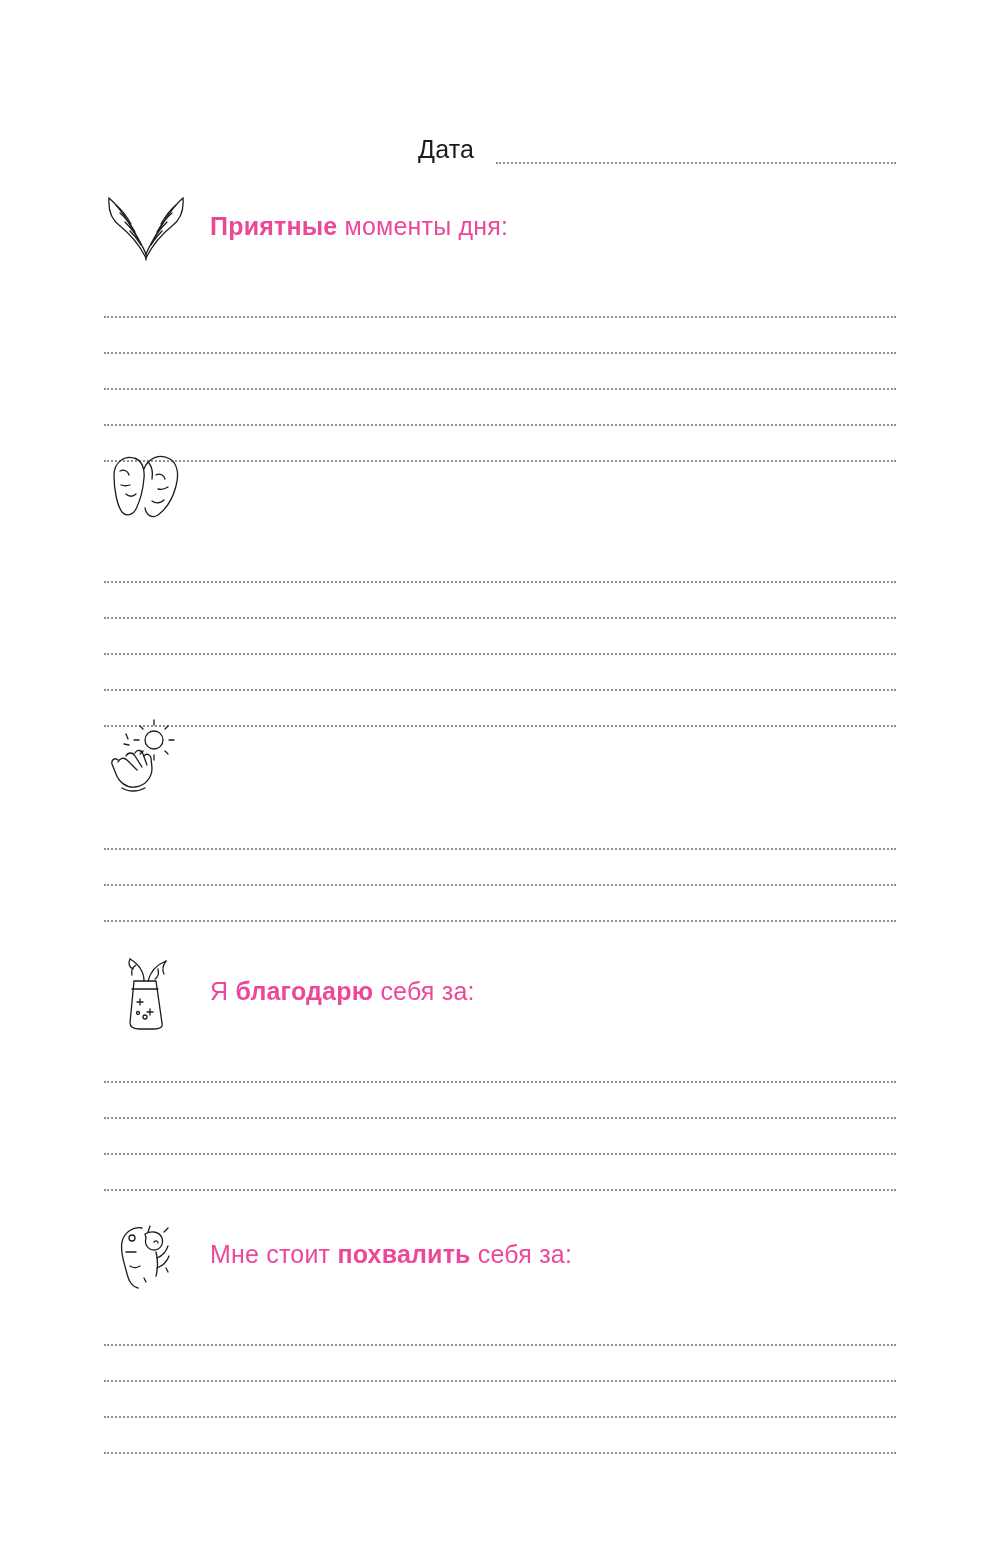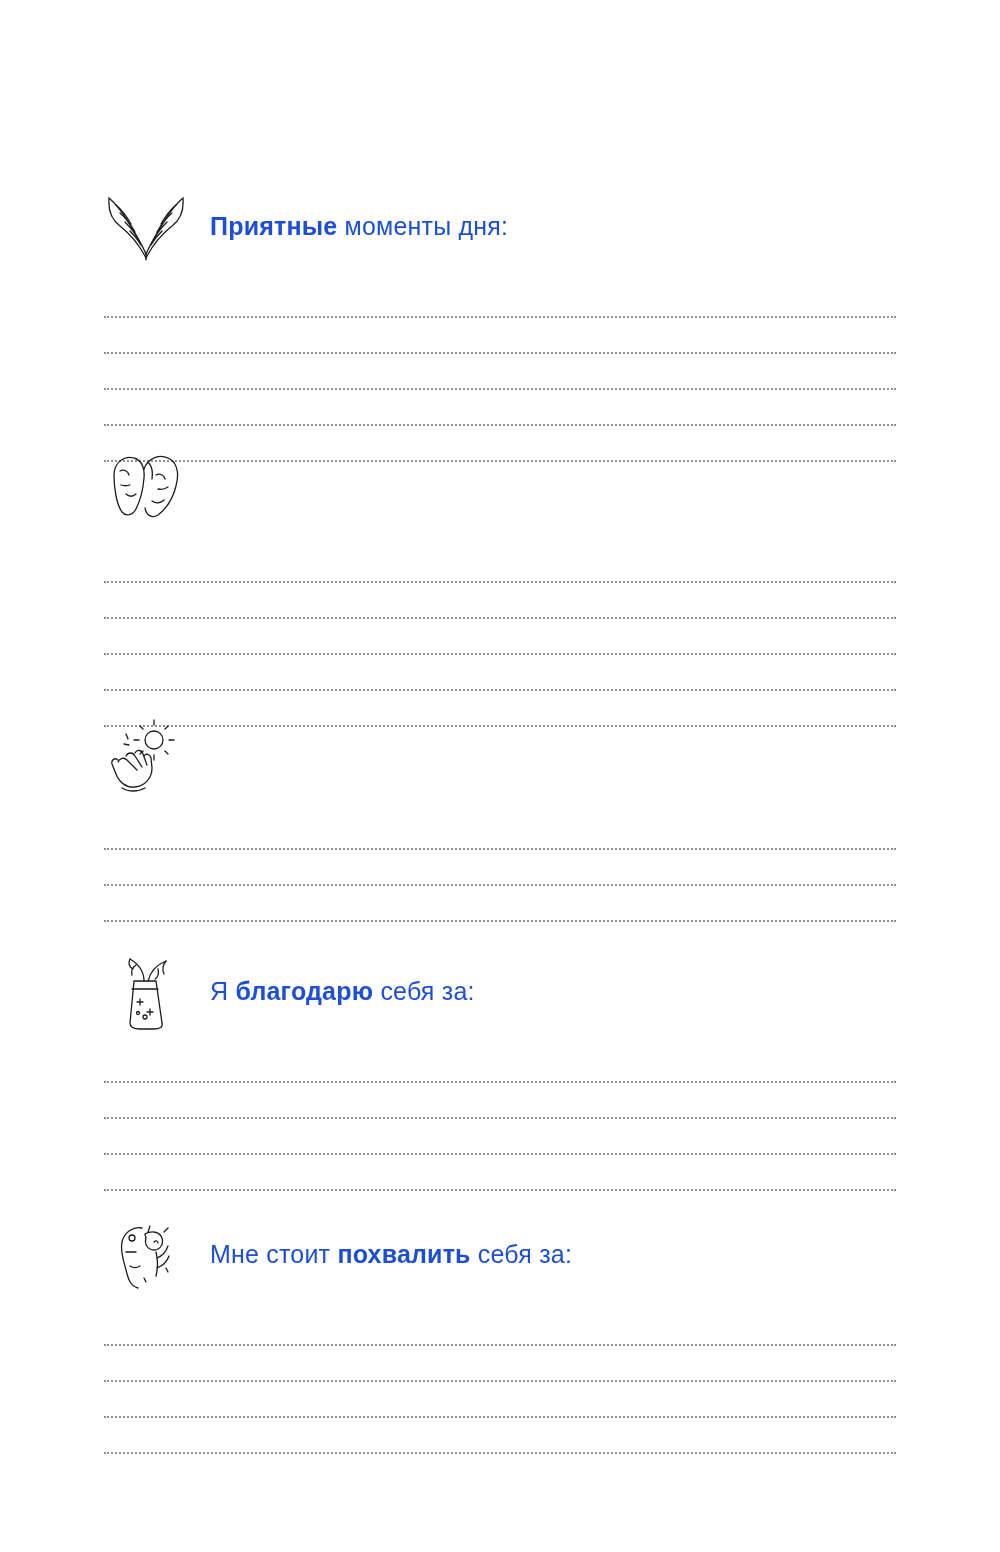--- a/index.html
+++ b/index.html
@@ -65,21 +65,21 @@
     display: block;
   }
   .sec-title {
     position: absolute;
     left: 210px;
     top: 50%;
     transform: translateY(-50%);
     font-size: 25px;
     letter-spacing: .2px;
     white-space: nowrap;
-    color: #1d4ed8;
+    color: #ec4899;
   }
   .sec-title b { font-weight: 700; }
   .sec-title span.light { font-weight: 400; }
 
   .lines {
     position: absolute;
     left: 104px;
     width: 792px;
   }
   .wline {
@@ -92,20 +92,24 @@
     border-bottom-style: dotted;
     border-bottom-width: 2px;
     border-bottom-color: #909090;
   }
 </style>
 </head>
 <body>
 
 <div class="page">
 
+  <div class="date-row">
+    <div class="date-label">Дата</div>
+    <div class="date-line"></div>
+  </div>
 
   <div class="section" style="top:180px;">
     <div class="section-head">
       <svg class="sec-icon" viewBox="0 0 92 92">
         <g fill="none" stroke="#1c1c1c" stroke-width="1.3" stroke-linecap="round">
           <path d="M46 78 C40 66 30 54 20 46 C12 40 8 30 9 18 C16 24 22 32 27 40 C33 50 41 62 46 74"></path>
           <path d="M46 78 C52 66 62 54 72 46 C80 40 84 30 83 18 C76 24 70 32 65 40 C59 50 51 62 46 74"></path>
           <path d="M16 25 C22 30 27 37 31 44"></path>
           <path d="M20 33 C26 38 31 45 35 52"></path>
           <path d="M25 42 C30 47 35 53 38 59"></path>

